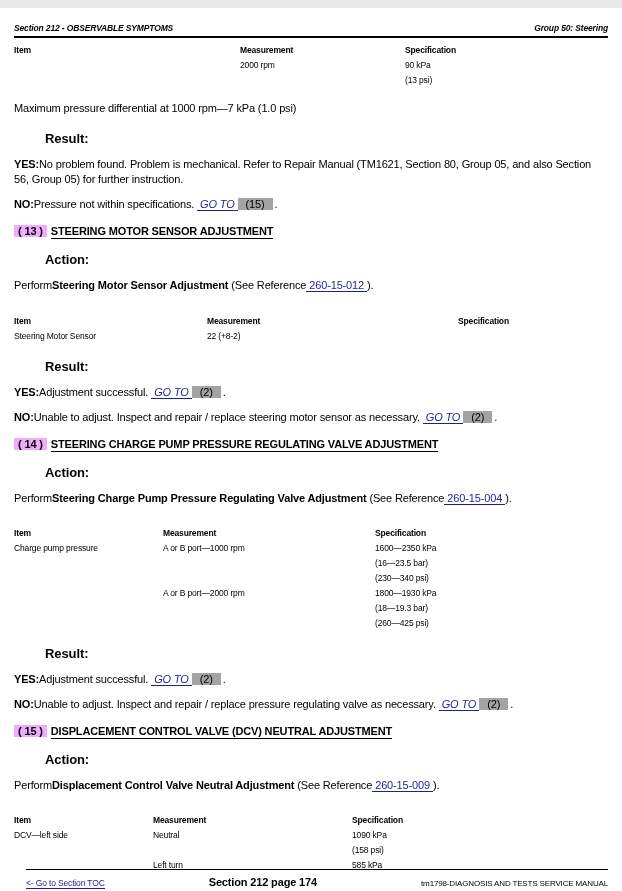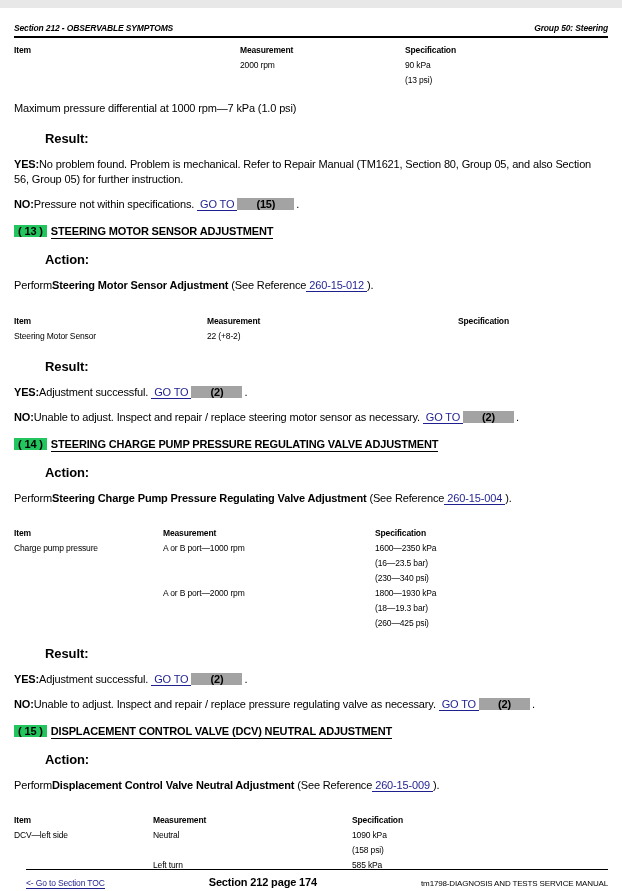--- a/index.html
+++ b/index.html
@@ -30,31 +30,31 @@
   .t2 { grid-template-columns: 193px 251px 1fr; margin-top: 21px; }
   .t3 { grid-template-columns: 149px 212px 1fr; }
   .t4 { grid-template-columns: 139px 199px 1fr; }
   
   .body { font-size: 11px; line-height: 15px; margin-top: 11px; }
   .no-line { margin-top: 10px; }
   .note { margin-top: 13px; }
   h2.subhead { font-size: 13px; font-weight: bold; margin-top: 15px; letter-spacing: -0.1px; padding-left: 31px; }
   
   a { color: #1f1f8f; text-decoration: none; cursor: pointer; }
-  .u-link { border-bottom: 1px solid #1f1f8f; padding: 0 3px; }
+  .u-link { border-bottom: 1px solid #1f1f8f; padding: 0 3px; font-style: italic; }
   .ref-link { border-bottom: 1px solid #1f1f8f; padding: 0 3px; }
   
   .badge {
     background: #a3a3a3; color: #000;
-    font-weight: bold; padding: 0 19px;
+    font-weight: normal; padding: 0 8px;
   }
   .tail { margin-left: 2px; }
   
   .step-head { margin-top: 13px; font-size: 11px; font-weight: bold; }
-  .step-badge { background: #22c55e; padding: 0 4px; }
+  .step-badge { background: #f0abfc; padding: 0 4px; }
   .step-title { border-bottom: 1.5px solid #000; margin-left: 4px; padding-bottom: 0.5px; }
   
   .footer {
     position: absolute; left: 26px; right: 14px; bottom: 10px;
     border-top: 1.5px solid #000;
     padding-top: 6px;
     display: flex; align-items: baseline;
   }
   .f-left { font-size: 8.5px; border-bottom: 1px solid #1f1f8f; }
   .f-center { flex: 1; text-align: center; font-size: 11px; font-weight: bold; }

